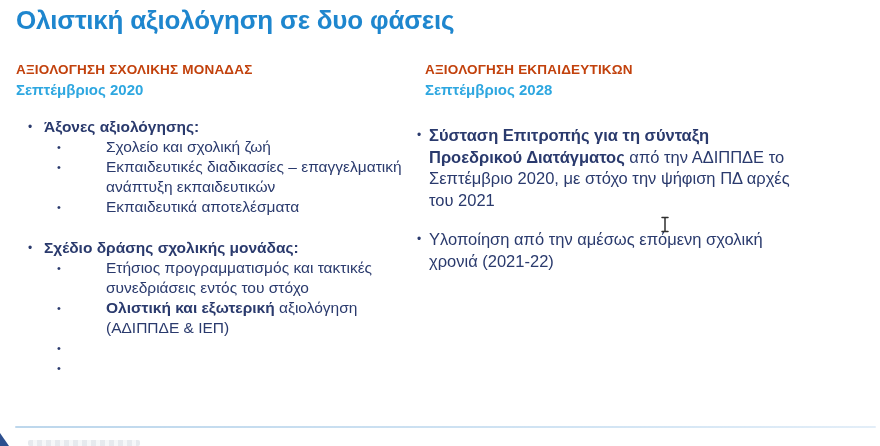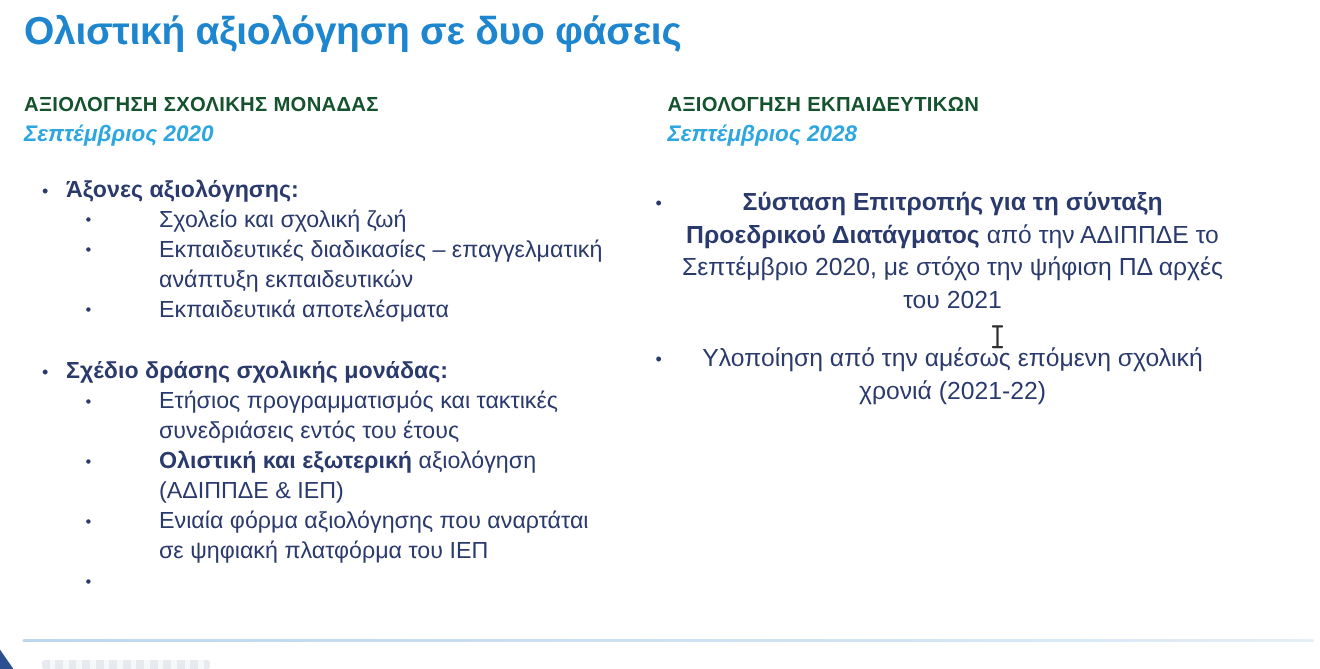--- a/index.html
+++ b/index.html
@@ -12,48 +12,48 @@
   .slide { position: relative; width: 703px; height: 446px; background: #ffffff; }
 
   .title {
     position: absolute; left: 16px; top: 5px; margin: 0;
     font-size: 26px; font-weight: 600; letter-spacing: -0.2px;
     color: #1e86ce;
   }
 
   .col { position: absolute; top: 62px; color: #2a3a6d; }
   .col-left  { left: 16px;  width: 396px; }
-  .col-right { left: 434px; width: 404px; }
+  .col-right { left: 414px; width: 404px; }
 
   .colhead {
     font-size: 13.5px; font-weight: 700; letter-spacing: 0.2px;
-    color: #14532d; line-height: 16px;
+    color: #c2410c; line-height: 16px;
   }
   .coldate {
     font-size: 15px; font-weight: 700;
-    color: #2ea7e0; line-height: 20px; margin-top: 2px; font-style: italic;
+    color: #2ea7e0; line-height: 20px; margin-top: 2px;
   }
   .col-right .colhead, .col-right .coldate { margin-left: 11px; }
 
   
   .group1 { margin-top: 17px; }
   .group2 { margin-top: 21px; }
   .b1, .b2 { display: flex; font-size: 15.5px; line-height: 20px; }
   .b1 .dot { flex: none; width: 16px; margin-left: 12px; font-size: 12px; line-height: 20px; }
   .b2 .dot { flex: none; width: 21px; margin-left: 41px; font-size: 11px; line-height: 20px; }
   .b1 .txt { flex: 1; font-weight: 700; }
   .b2 .txt { flex: 1; max-width: 308px; margin-left: 28px; }
   .b2 .txt b { font-weight: 700; }
 
   
   .rb { display: flex; font-size: 16.5px; line-height: 21.5px; }
   .rb-first  { margin-top: 25px; }
   .rb-second { margin-top: 18px; }
   .rb .dot { flex: none; width: 12px; margin-left: 3px; font-size: 12px; line-height: 21.5px; }
-  .rb .txt { flex: 1; max-width: 372px; text-align: center; }
+  .rb .txt { flex: 1; max-width: 372px; }
   .rb .txt b { font-weight: 700; }
 
   
   .ibeam { position: absolute; left: 660px; top: 216px; width: 10px; height: 17px; }
 
   
   .divider {
     position: absolute; left: 15px; top: 426px; height: 2px; width: 861px;
     background: linear-gradient(to right, #bdd7ec, #d3e5f4 70%, #e3eef8);
     border-radius: 1px;
@@ -99,29 +99,28 @@
       </div>
     </div>
 
     <div class="group2">
       <div class="b1">
         <span class="dot">•</span>
         <span class="txt">Σχέδιο δράσης σχολικής μονάδας:</span>
       </div>
       <div class="b2">
         <span class="dot">•</span>
-        <span class="txt"><b></b><span>Ετήσιος προγραμματισμός και τακτικές συνεδριάσεις εντός του έτους</span></span>
+        <span class="txt"><b></b><span>Ετήσιος προγραμματισμός και τακτικές συνεδριάσεις εντός του στόχο</span></span>
       </div>
       <div class="b2">
         <span class="dot">•</span>
         <span class="txt"><b>Ολιστική και εξωτερική</b><span> αξιολόγηση (ΑΔΙΠΠΔΕ &amp; ΙΕΠ)</span></span>
       </div>
       <div class="b2">
         <span class="dot">•</span>
-        <span class="txt"><b></b><span>Ενιαία φόρμα αξιολόγησης που αναρτάται σε ψηφιακή πλατφόρμα του ΙΕΠ</span></span>
       </div>
       <div class="b2">
         <span class="dot">•</span>
       </div>
     </div>
   </section>
 
   <section class="col col-right">
     <div class="colhead">ΑΞΙΟΛΟΓΗΣΗ ΕΚΠΑΙΔΕΥΤΙΚΩΝ</div>
     <div class="coldate">Σεπτέμβριος 2028</div>

